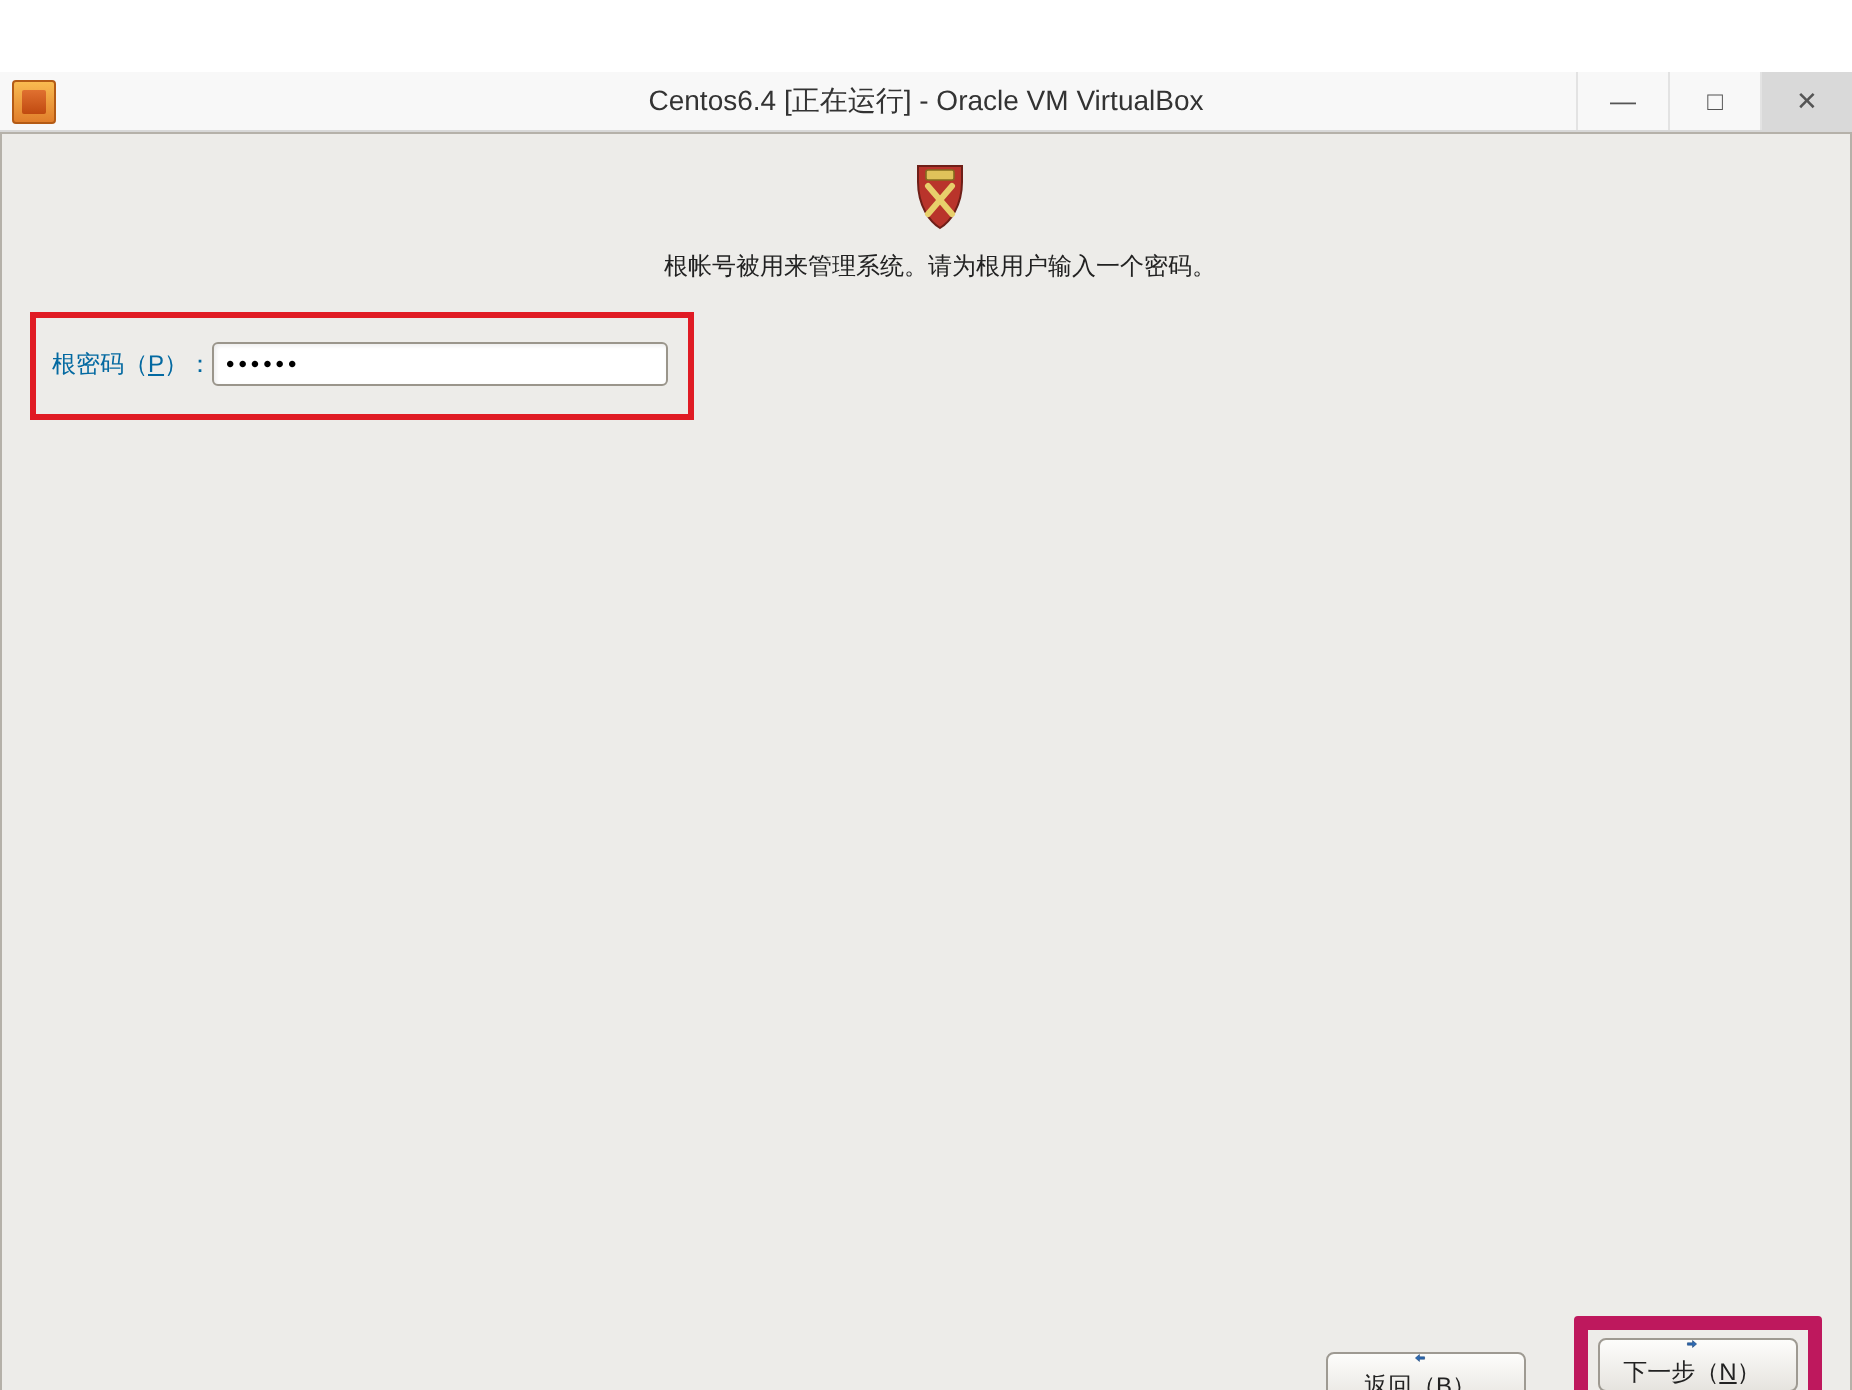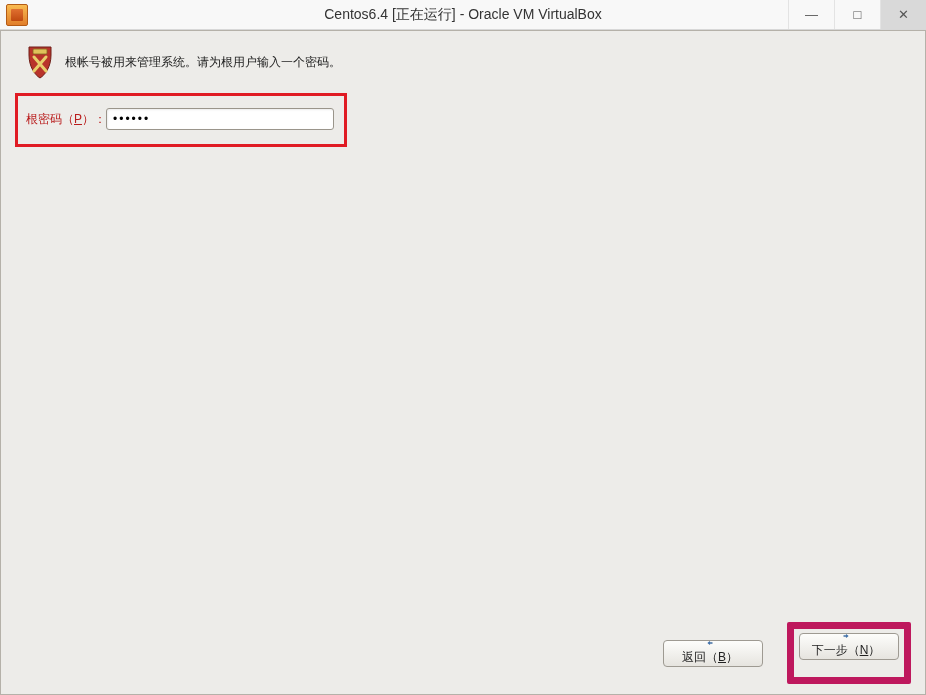--- a/index.html
+++ b/index.html
@@ -13,20 +13,21 @@
   }
 
   
   .titlebar {
     height: 30px;
     background: #f8f8f8;
     border-bottom: 1px solid #d8d8d8;
     display: flex;
     align-items: center;
     position: relative;
+    margin-top: 36px;
   }
   .titlebar-icon {
     width: 22px; height: 22px;
     margin-left: 6px;
     display: inline-block;
     background: linear-gradient(#f9bb50, #e17e2b);
     border: 1px solid #b45b15;
     border-radius: 2px;
     position: relative;
   }
@@ -68,20 +69,21 @@
     position: relative;
     padding: 14px 10px 10px 10px;
   }
 
   .info-row {
     display: flex;
     align-items: center;
     gap: 10px;
     margin-bottom: 14px;
     padding-left: 14px;
+    flex-direction: column;
   }
   .shield-icon {
     width: 30px; height: 34px;
     position: relative;
   }
   .shield-icon svg { width: 100%; height: 100%; }
   .info-text { font-size: 12px; color: #222; }
 
   .highlight-box {
     border: 3px solid #e01b24;
@@ -91,21 +93,21 @@
     background: #edece9;
   }
   .field-row {
     display: flex;
     align-items: center;
     margin: 4px 0;
   }
   .field-label {
     width: 80px;
     font-size: 12px;
-    color: #b91c1c;
+    color: #0369a1;
     white-space: nowrap;
   }
   .field-label .ul { text-decoration: underline; }
   .pw-input {
     flex: 1;
     height: 22px;
     border: 1px solid #9a958b;
     border-radius: 3px;
     background: #ffffff;
     box-shadow: inset 1px 1px 2px rgba(0,0,0,.08);

